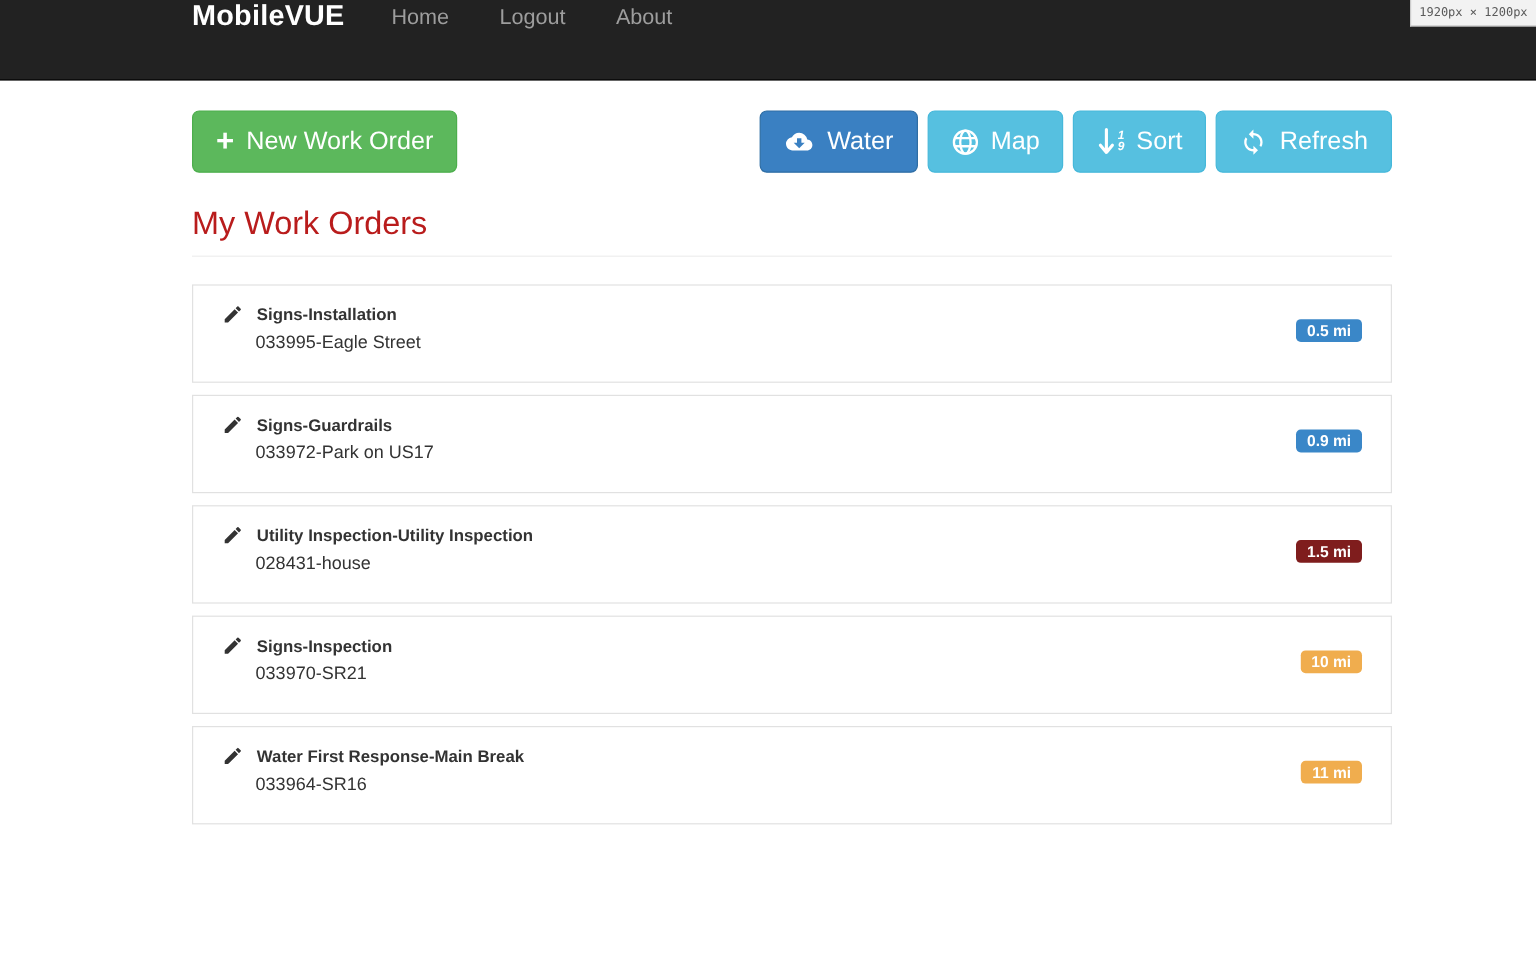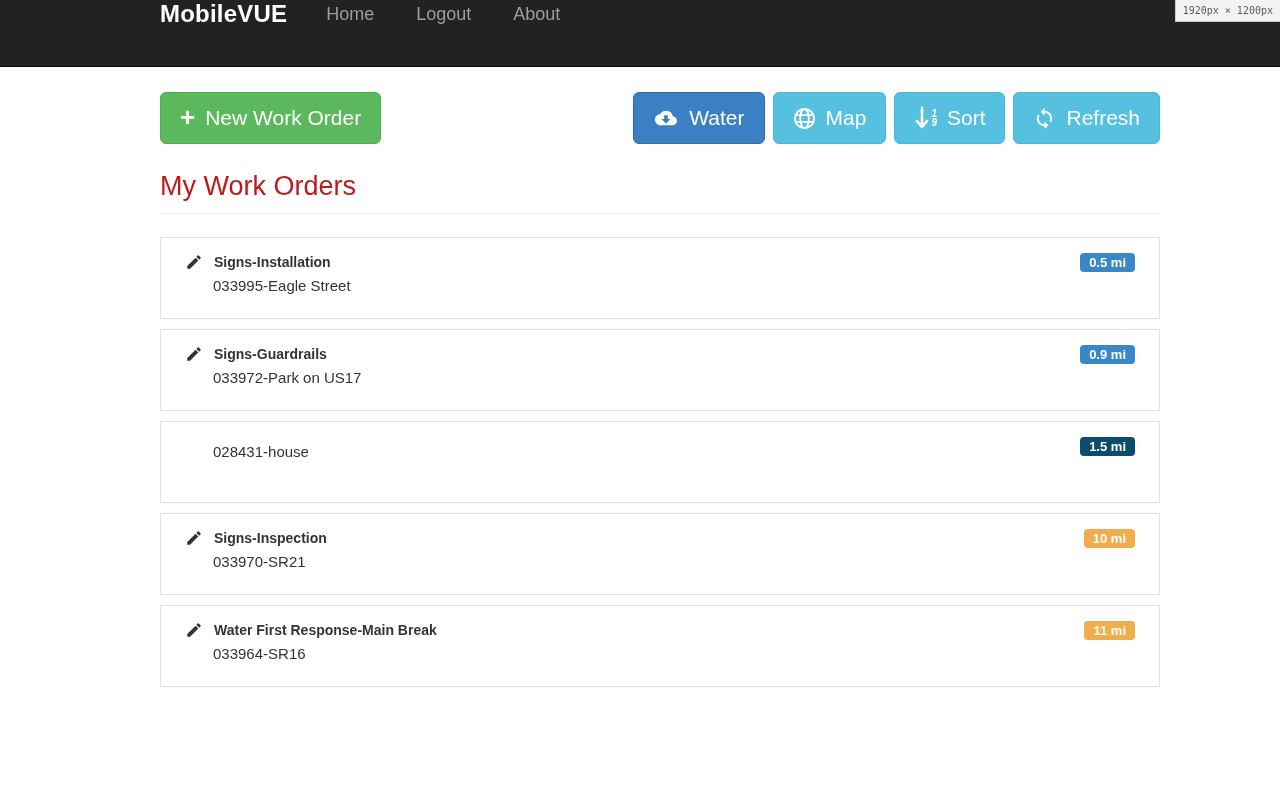--- a/index.html
+++ b/index.html
@@ -134,21 +134,21 @@
     margin-bottom: 10px;
     padding: 15px 20px 0 24px;
     cursor: pointer;
   }
   .wo-title-row { display: flex; align-items: center; gap: 11px; }
   .wo-title { font-size: 14px; font-weight: bold; color: #333; }
   .wo-subtitle { font-size: 15px; color: #333; margin: 6px 0 0 28px; }
   .pencil { flex: 0 0 auto; }
   .distance-badge {
     position: absolute;
-    top: 15px;
+    top: 28px;
     right: 24px;
     color: #ffffff;
     font-size: 13px;
     font-weight: bold;
     padding: 3px 9px;
     border-radius: 4px;
     line-height: 1;
   }
 </style>
 </head>
@@ -246,22 +246,30 @@
               <path d="M3 17.25V21h3.75L17.81 9.94l-3.75-3.75L3 17.25zM20.71 7.04a.996.996 0 0 0 0-1.41l-2.34-2.34a.996.996 0 0 0-1.41 0l-1.83 1.83 3.75 3.75 1.83-1.83z"></path>
             </svg>
       </span>
       <span class="wo-title">Signs-Guardrails</span>
     </div>
     <div class="wo-subtitle">033972-Park on US17</div>
     <span class="distance-badge" style="background: rgb(58, 135, 200);">0.9 mi</span>
   </div>
 
   <div class="wo-card">
+    <div class="wo-title-row">
+      <span class="icon pencil">
+        <svg width="18" height="18" viewBox="0 0 24 24" fill="#333333">
+              <path d="M3 17.25V21h3.75L17.81 9.94l-3.75-3.75L3 17.25zM20.71 7.04a.996.996 0 0 0 0-1.41l-2.34-2.34a.996.996 0 0 0-1.41 0l-1.83 1.83 3.75 3.75 1.83-1.83z"></path>
+            </svg>
+      </span>
+      <span class="wo-title">Utility Inspection-Utility Inspection</span>
+    </div>
     <div class="wo-subtitle">028431-house</div>
-    <span class="distance-badge" style="background: #0c4a6e;">1.5 mi</span>
+    <span class="distance-badge" style="background: #7f1d1d;">1.5 mi</span>
   </div>
 
   <div class="wo-card">
     <div class="wo-title-row">
       <span class="icon pencil">
         <svg width="18" height="18" viewBox="0 0 24 24" fill="#333333">
               <path d="M3 17.25V21h3.75L17.81 9.94l-3.75-3.75L3 17.25zM20.71 7.04a.996.996 0 0 0 0-1.41l-2.34-2.34a.996.996 0 0 0-1.41 0l-1.83 1.83 3.75 3.75 1.83-1.83z"></path>
             </svg>
       </span>
       <span class="wo-title">Signs-Inspection</span>

